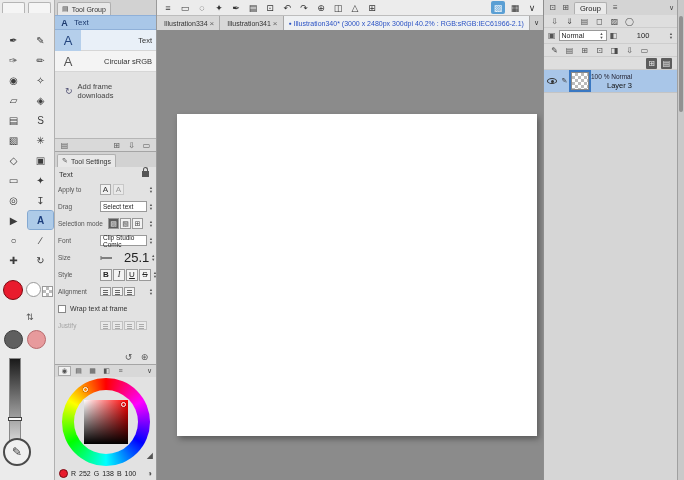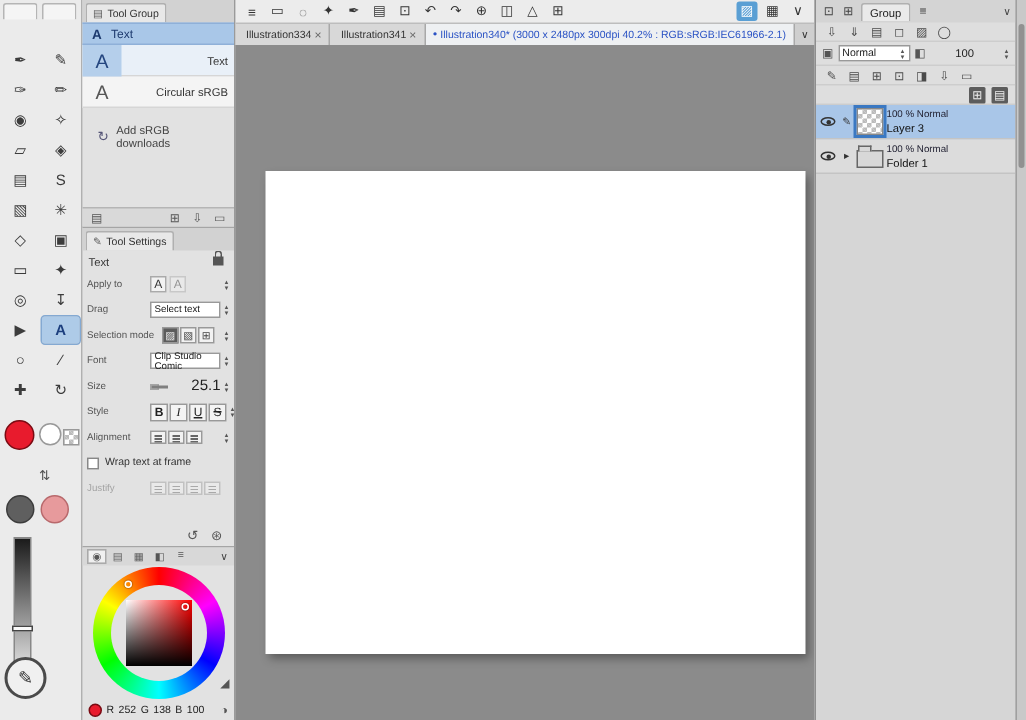--- a/index.html
+++ b/index.html
@@ -58,21 +58,21 @@
   .ts-label{width:40px;font-size:6.5px;color:#555;flex:none;}
   .ts-label.wide{width:48px;}
   .spin{display:inline-flex;flex-direction:column;align-items:center;justify-content:center;margin-left:auto;color:#555;}
   .spin span{font-size:4px;line-height:4px;}
   .select-box{height:11px;background:#fff;border:1px solid #999;display:flex;align-items:center;padding:0 2px;font-size:6.5px;color:#222;gap:2px;}
   .apply-ico{width:11px;height:11px;display:flex;align-items:center;justify-content:center;font-size:8px;border:1px solid #aaa;background:#f2f2f2;color:#333;}
   .mode-ico{width:11px;height:11px;display:flex;align-items:center;justify-content:center;font-size:7px;border:1px solid #999;background:#f2f2f2;color:#444;}
   .mode-ico.dark{background:#5c5c5c;color:#eee;}
   .size-track{width:36px;height:4px;background:#cfcfcf;border:1px solid #a5a5a5;position:relative;}
   .size-fill{position:absolute;left:0;top:0;bottom:0;width:11px;background:#7f7f7f;}
-  .size-value{font-size:10px;color:#222;margin-left:20px;}
+  .size-value{font-size:13px;color:#222;margin-left:20px;}
   .style-btn{width:12px;height:12px;border:1px solid #999;background:#f4f4f4;font-size:8px;display:flex;align-items:center;justify-content:center;color:#222;}
   .style-list .style-btn:nth-child(1){font-weight:bold;}
   .style-list .style-btn:nth-child(2){font-style:italic;font-family:"Liberation Serif","DejaVu Serif",serif;}
   .style-list .style-btn:nth-child(3){text-decoration:underline;}
   .style-list .style-btn:nth-child(4){text-decoration:line-through;}
   .align-ico{width:11px;height:9px;border:1px solid #9a9a9a;background:#f2f2f2;position:relative;}
   .align-ico::before{content:"";position:absolute;left:2px;right:2px;top:2px;height:5px;
     background:repeating-linear-gradient(to bottom,#666 0 1px,transparent 1px 2px);}
   .grayed{opacity:.45;}
   .check-row{gap:4px;}
@@ -136,21 +136,21 @@
   .thumb{width:18px;height:18px;border:1px solid #888;background:#fff;flex:none;position:relative;}
   .k-raster .thumb{background-image:linear-gradient(45deg,#bbb 25%,transparent 25%,transparent 75%,#bbb 75%),linear-gradient(45deg,#bbb 25%,#fff 25%,#fff 75%,#bbb 75%);
     background-size:6px 6px;background-position:0 0,3px 3px;}
   .layer-row.selected .thumb{outline:2px solid #3a78c2;}
   .k-folder .thumb{width:18px;height:12px;margin-top:3px;background:#d8d8d8;border:1px solid #666;}
   .k-folder .thumb::before{content:"";position:absolute;left:0;top:-4px;width:7px;height:3px;background:#d8d8d8;border:1px solid #666;border-bottom:none;}
   .k-paper .thumb::after{content:"";position:absolute;right:0;top:0;border-style:solid;border-width:0 5px 5px 0;border-color:transparent #cfcfcf transparent transparent;}
   .ltext{display:flex;flex-direction:column;justify-content:center;min-width:0;}
   .l-info{font-size:6.5px;color:#223;line-height:8px;}
   .l-info:empty{display:none;}
-  .l-name{font-size:7.5px;color:#111;line-height:9px;white-space:nowrap;}
+  .l-name{font-size:7.5px;color:#111;line-height:9px;white-space:nowrap;margin-left:16px;}
   .k-paper .l-name::before{content:"";display:inline-block;width:6px;height:8px;border:1px solid #666;background:#fff;margin-right:3px;vertical-align:-1px;}
   .lp-rest{flex:1;background:#d6d6d6;}
 
   .right-scrollbar{position:absolute;left:677px;top:0;width:7px;height:480px;background:#c9c9c9;border-left:1px solid #a0a0a0;}
   .scroll-thumb{position:absolute;left:1px;right:1px;top:16px;height:96px;background:#919191;border-radius:2px;}
 </style>
 </head>
 <body>
 
 <div class="app">
@@ -218,21 +218,21 @@
             <span class="subtool-icon">A</span>
             <span class="subtool-label">Text</span>
           </div>
           <div class="subtool">
             <span class="subtool-icon">A</span>
             <span class="subtool-label">Circular sRGB</span>
           </div>
       </div>
       <div class="add-downloads">
         <span class="dl-ico">↻</span>
-        <span>Add sRGB downloads</span>
+        <span>Add frame downloads</span>
       </div>
       <div class="flexspacer"></div>
       <div class="tg-footer">
         <span class="cmd-ico">▤</span>
         <span class="fspace"></span>
         <span class="cmd-ico">⊞</span>
         <span class="cmd-ico">⇩</span>
         <span class="cmd-ico">▭</span>
       </div>
     </div>
@@ -497,29 +497,20 @@
     <div class="layer-list">
       <div class="layer-row selected k-raster">
           <span class="eye"></span>
           <span class="mark">✎</span>
           <span class="thumb"></span>
           <span class="ltext">
             <span class="l-info">100 % Normal</span>
             <span class="l-name">Layer 3</span>
           </span>
         </div>
-        <div class="layer-row k-folder">
-          <span class="eye"></span>
-          <span class="mark">▸</span>
-          <span class="thumb"></span>
-          <span class="ltext">
-            <span class="l-info">100 % Normal</span>
-            <span class="l-name">Folder 1</span>
-          </span>
-        </div>
     </div>
     <div class="lp-rest"></div>
   </div>
 
   <div class="right-scrollbar">
     <div class="scroll-thumb"></div>
   </div>
 
 </div>
 

